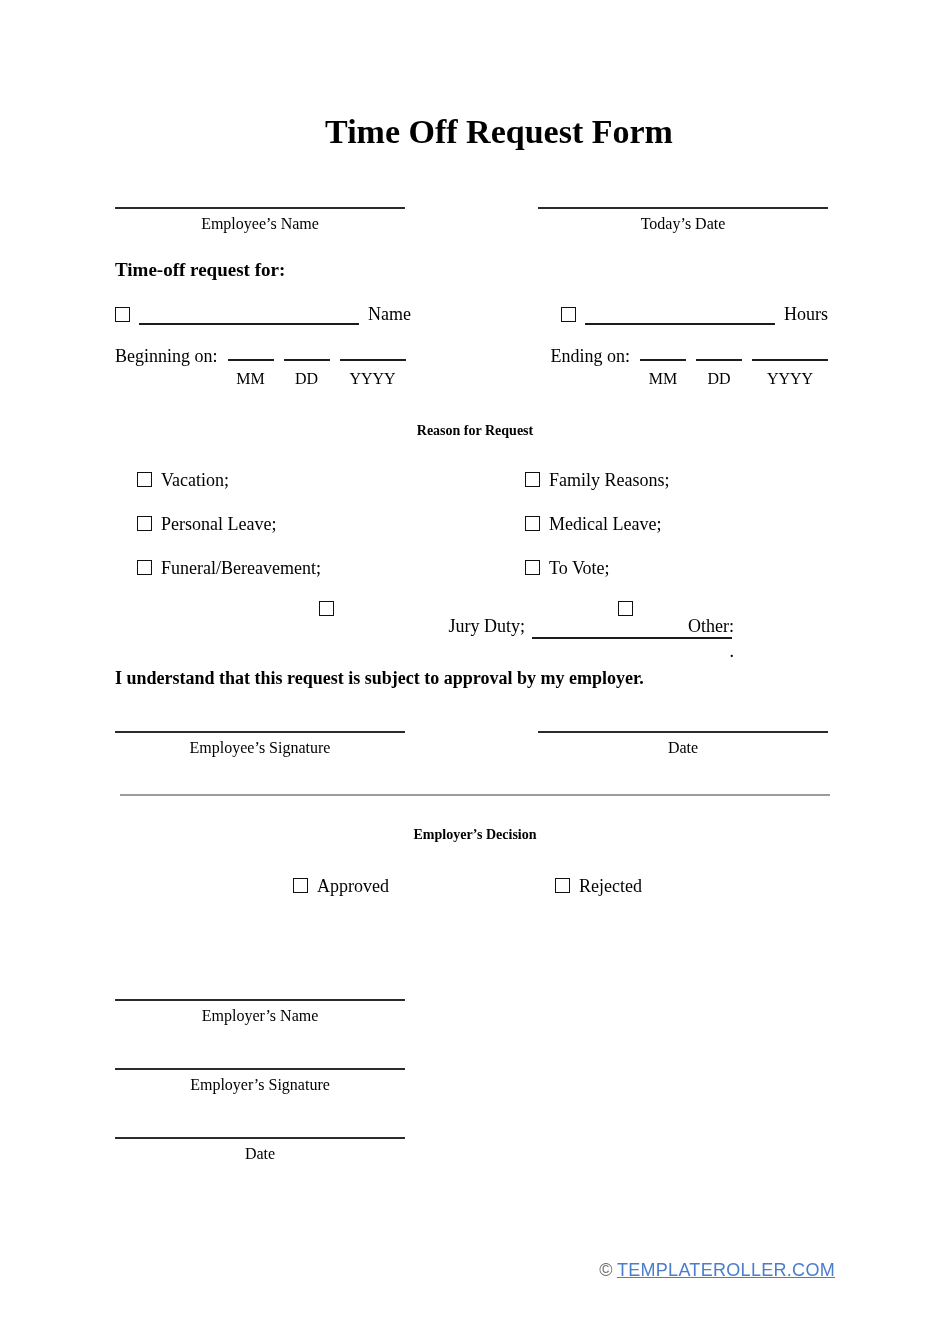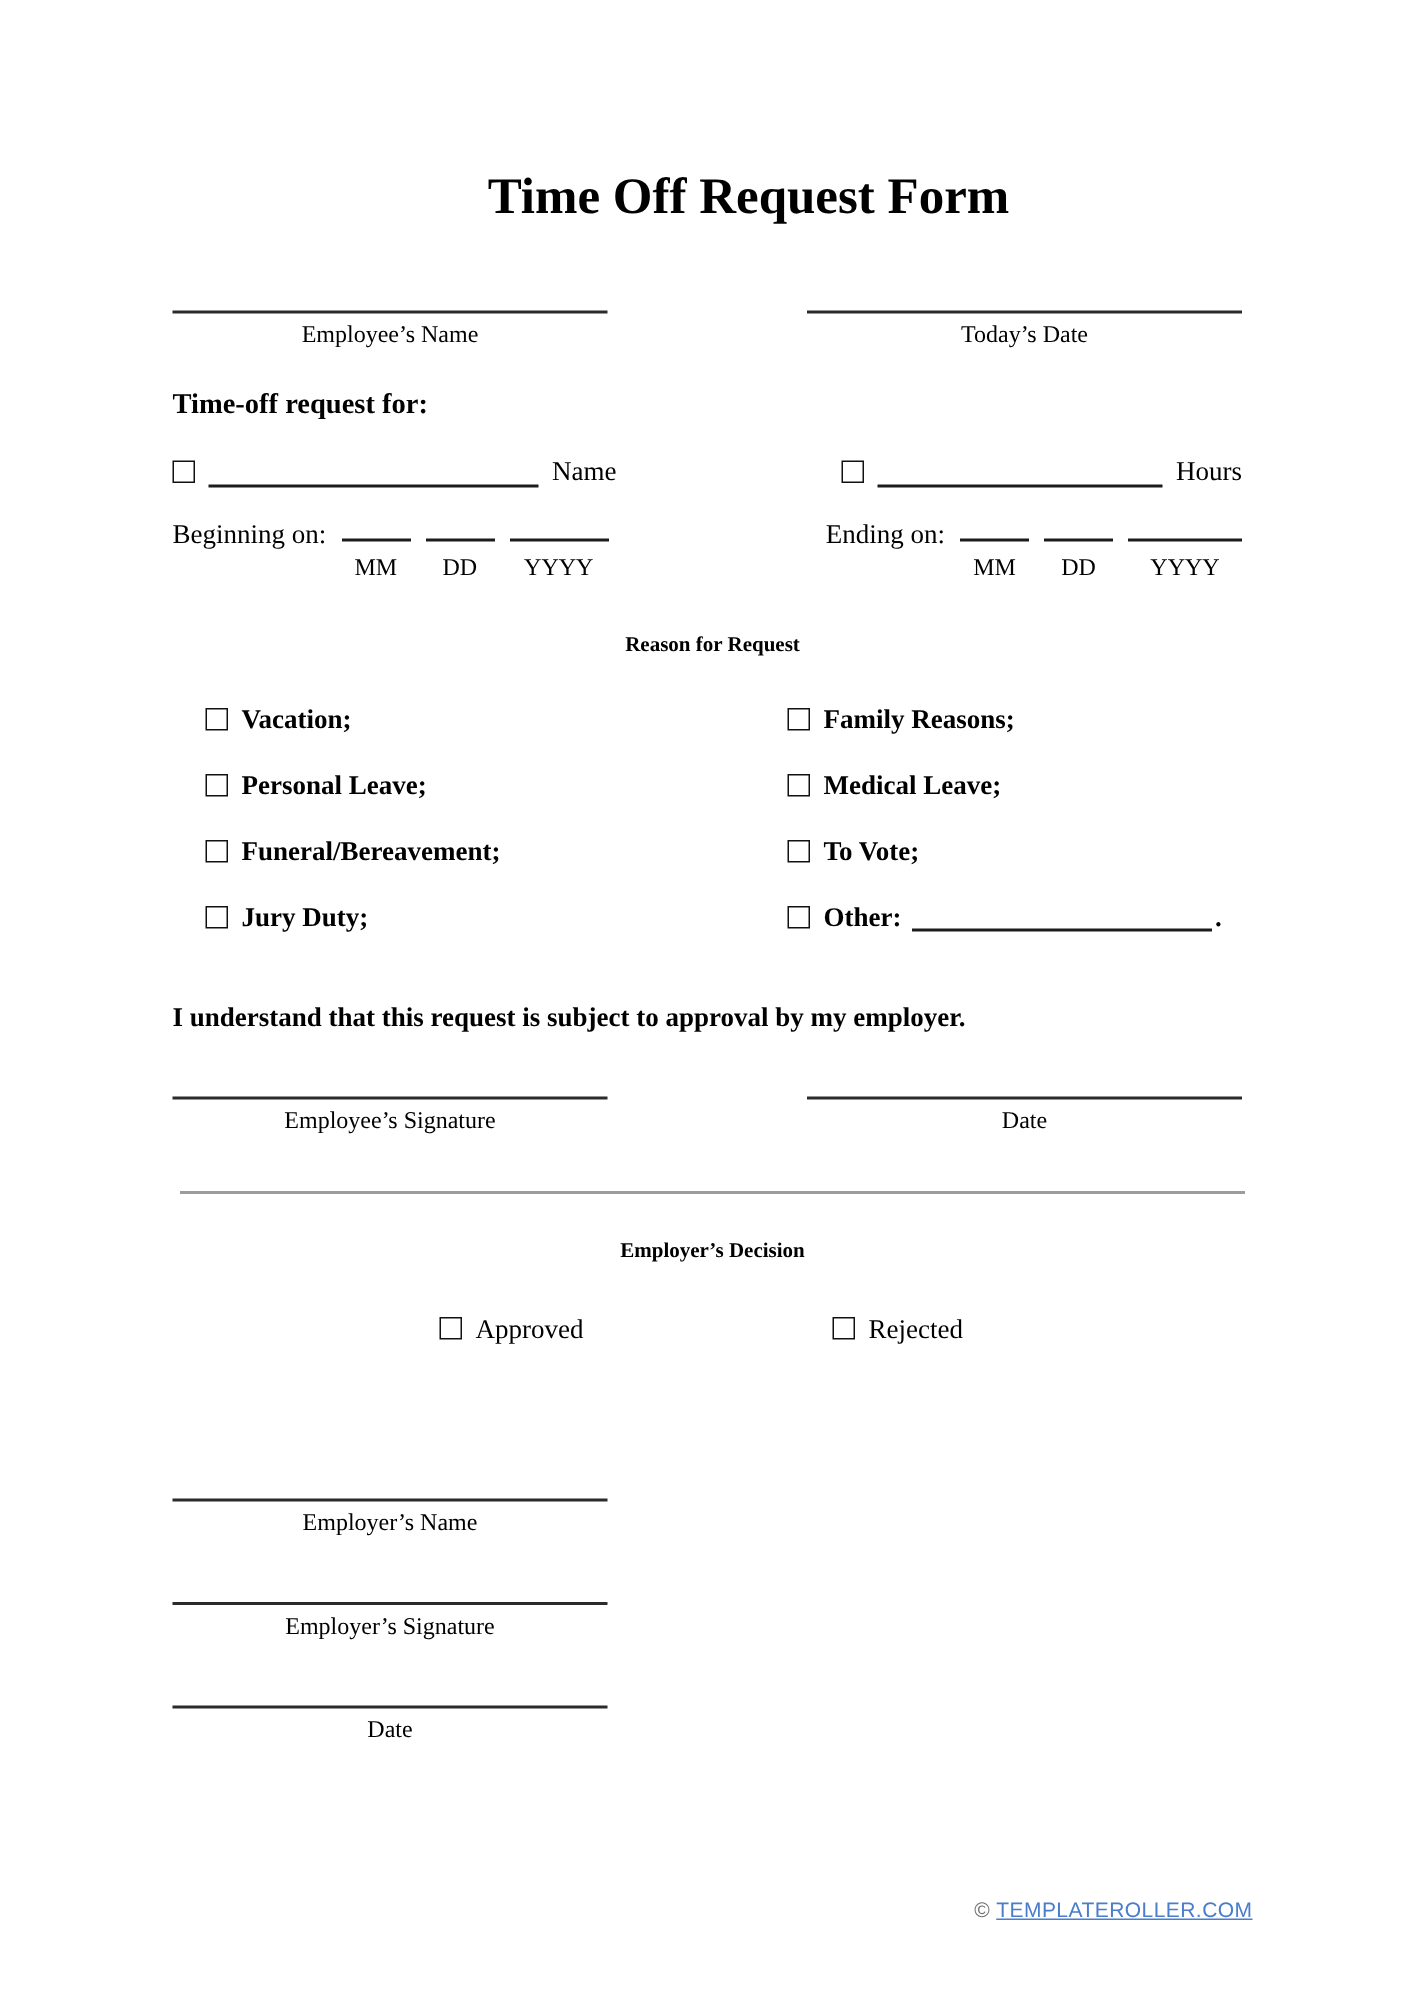--- a/index.html
+++ b/index.html
@@ -103,26 +103,25 @@
   }
   .reason-heading { margin-top: 28px; }
   .reasons {
     display: flex;
     margin: 26px 110px 0 137px;
     font-size: 18px;
   }
   .reason-col-left { width: 388px; }
   .reason-item {
     display: flex;
-    align-items: flex-start;
+    align-items: flex-end;
     height: 22px;
     margin-bottom: 22px;
-    font-weight: bold;
-  }
-  .reason-item:last-child { margin-bottom: 0; }
+  }
+  .reason-item:last-child { margin-bottom: 0; flex-direction: column; }
   .blank-other { width: 200px; margin-left: 7px; margin-right: 2px; align-self: flex-end; margin-bottom: 2px; }
   .acknowledgement {
     margin: 44px 122px 0 115px;
     font-size: 18px;
     font-weight: bold;
     line-height: 22px;
   }
   .signature-row { margin-top: 16px; }
   .divider {
     border: none;
@@ -138,21 +137,21 @@
   }
   .decision-item { display: flex; align-items: center; }
   .decision-item + .decision-item { margin-left: 166px; }
   .employer-fields { margin-top: 76px; }
   .employer-fields .field-block { margin-left: 115px; margin-bottom: 16px; }
   .footer {
     position: absolute;
     right: 115px;
     bottom: 61px;
     font-family: "Liberation Sans", sans-serif;
-    font-size: 14px;
+    font-size: 18px;
     letter-spacing: 0.3px;
     white-space: nowrap;
   }
   .copyright-symbol { color: #6e6e6e; margin-right: 4px; }
   .footer-link { text-decoration: underline; cursor: pointer; }
 </style>
 </head>
 <body>
 
 <div class="page">

